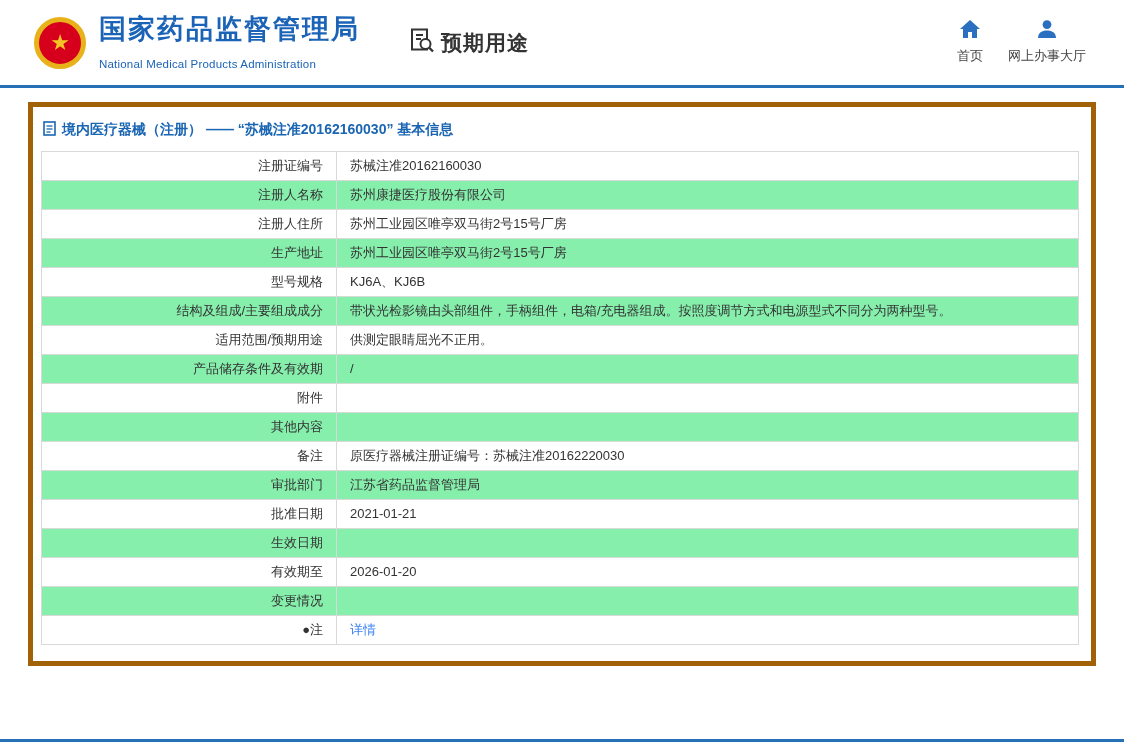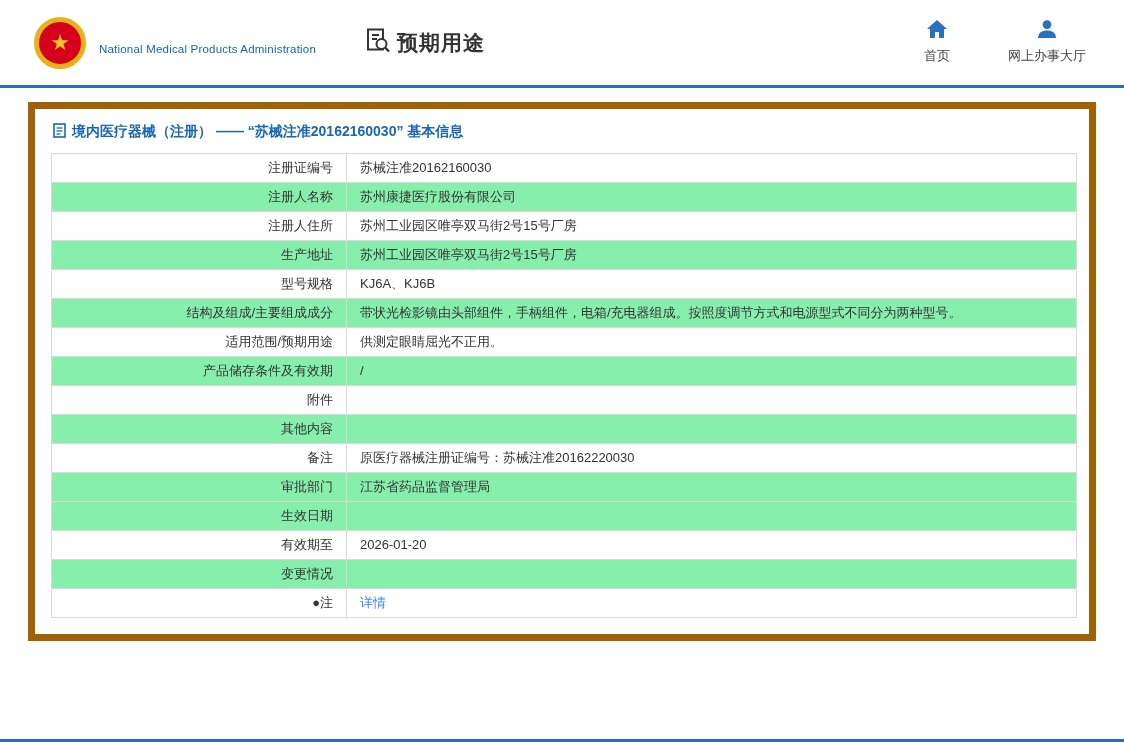--- a/index.html
+++ b/index.html
@@ -43,33 +43,33 @@
 
   .data-query {
     display:flex; align-items:center;
     margin-left:48px;
     cursor:pointer;
   }
   .data-query .dq-label {
     font-size:21px; font-weight:bold; color:#333; margin-left:6px; letter-spacing:1px;
   }
 
-  .top-nav { margin-left:auto; display:flex; gap:58px; }
+  .top-nav { margin-left:auto; display:flex; gap:25px; }
   .top-nav .nav-item {
     display:flex; flex-direction:column; align-items:center;
     cursor:pointer;
   }
   .top-nav .nav-label { font-size:13px; color:#444; margin-top:5px; }
 
   
   .content-box {
     margin:14px 28px 16px 28px;
-    border:7px solid #a16207;
+    border:5px solid #a16207;
     background:#fff;
-    padding:12px 12px 16px 16px;
+    padding:12px 12px 16px 8px;
   }
   .page-title {
     display:flex; align-items:center;
     color:#1a66b3;
     font-size:14px;
     font-weight:bold;
     padding:2px 0 12px 2px;
   }
   .page-title .title-text { margin-left:6px; }
 
@@ -107,20 +107,21 @@
     background:#2570b7;
   }
 </style>
 </head>
 <body>
 
 <div class="header">
   <div class="emblem">★</div>
 
   <div class="org-block">
+    <div class="org-cn">国家药品监督管理局</div>
     <div class="org-en">National Medical Products Administration</div>
   </div>
 
   <div class="data-query">
     <span>
       <svg width="27" height="27" viewBox="0 0 27 27">
         <rect x="4" y="2.5" width="15" height="20" fill="none" stroke="#333" stroke-width="2"></rect>
         <line x1="8" y1="8" x2="15" y2="8" stroke="#333" stroke-width="2"></line>
         <line x1="8" y1="12" x2="13" y2="12" stroke="#333" stroke-width="2"></line>
         <circle cx="17.5" cy="17" r="5" fill="#fff" stroke="#333" stroke-width="2"></circle>
@@ -207,20 +208,24 @@
           <td class="value"></td>
         </tr>
         <tr>
           <td class="label">备注</td>
           <td class="value">原医疗器械注册证编号：苏械注准20162220030</td>
         </tr>
         <tr class="alt">
           <td class="label">审批部门</td>
           <td class="value">江苏省药品监督管理局</td>
         </tr>
+        <tr>
+          <td class="label">批准日期</td>
+          <td class="value">2021-01-21</td>
+        </tr>
         <tr class="alt">
           <td class="label">生效日期</td>
           <td class="value"></td>
         </tr>
         <tr>
           <td class="label">有效期至</td>
           <td class="value">2026-01-20</td>
         </tr>
         <tr class="alt">
           <td class="label">变更情况</td>

